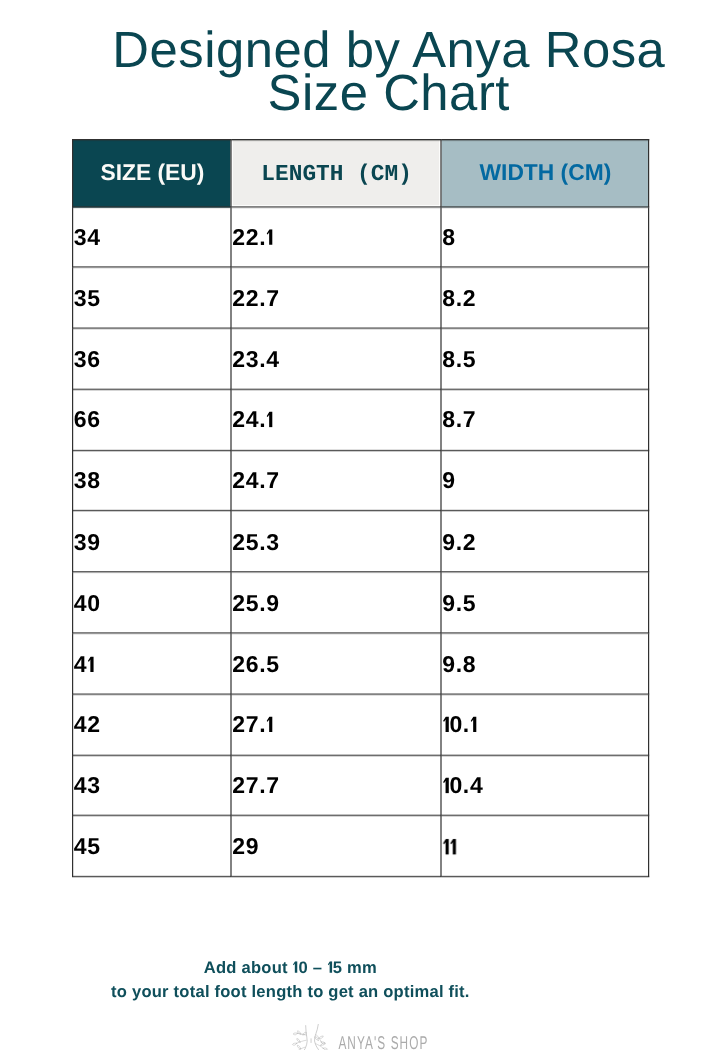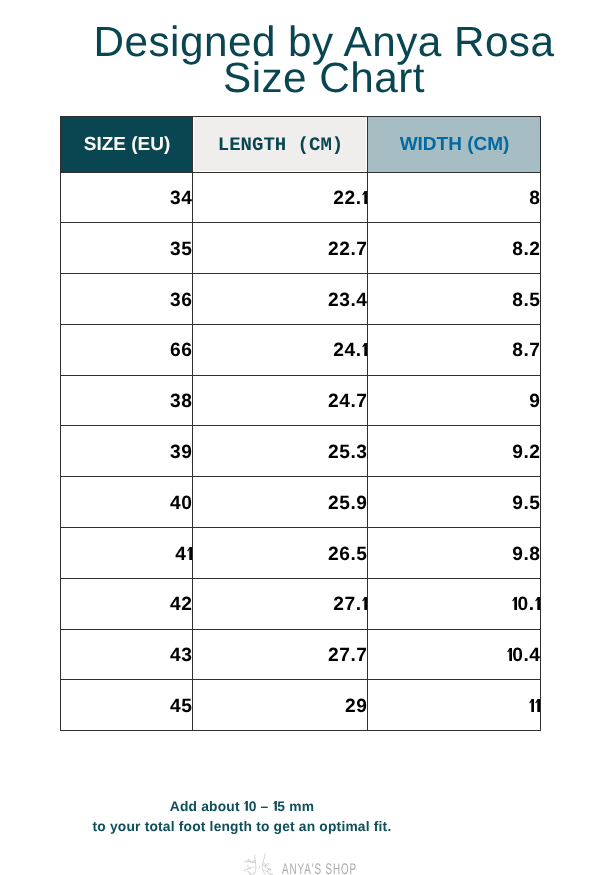--- a/index.html
+++ b/index.html
@@ -12,21 +12,21 @@
          font-size:42.3px;line-height:36.4px;font-weight:400;letter-spacing:0.45px;padding-left:24px;}
   .hdrband{position:absolute;left:60px;top:116px;width:480px;height:56.5px;}
   .hdrband i{position:absolute;top:0;bottom:0;display:block;}
   .hdrband .b1{left:0;width:132px;background:#0a4651;}
   .hdrband .b2{left:134.2px;width:171.6px;background:#efeeec;bottom:1.2px;}
   .hdrband .b3{left:308px;right:0;background:#a6bdc4;}
   .tbl{position:absolute;left:60px;top:116px;width:480px;border-collapse:collapse;table-layout:fixed;}
   .tbl td,.tbl th{border:1px solid #303030;padding:0;}
   .tbl col.w1{width:132px;} .tbl col.w2{width:175px;} .tbl col.w3{width:173px;}
   th{height:54.5px;font-size:19.0px;font-weight:700;letter-spacing:0px;position:relative;}
-  td{height:49.8px;font-size:19.2px;font-weight:700;text-align:right;color:#000;letter-spacing:0.55px;vertical-align:middle;}
+  td{height:49.8px;font-size:19.2px;font-weight:700;text-align:left;color:#000;letter-spacing:0.55px;vertical-align:middle;}
   td .cw{display:block;position:relative;top:1.5px;}
   .one{display:inline-block;width:5.3px;height:13.3px;vertical-align:0;margin:0 0.35px;}
   .note .one{width:3.9px;height:9.7px;margin:0 0.5px;}
   .c1{background:transparent;color:#fbfaf7;margin-top:44px;}
   .c2{background:transparent;color:#0a4651;font-family:Liberation Mono, monospace;}
   .c3{background:transparent;color:#0369a1;}
   .note{position:absolute;left:0;top:797px;width:484px;text-align:center;color:#0f4f5b;
         font-size:13.8px;font-weight:700;line-height:20px;letter-spacing:0.19px;}
   .logo{position:absolute;left:0;top:16px;width:600px;height:649px;}
   .logomark{position:absolute;left:241px;top:837px;width:36px;height:33px;}

